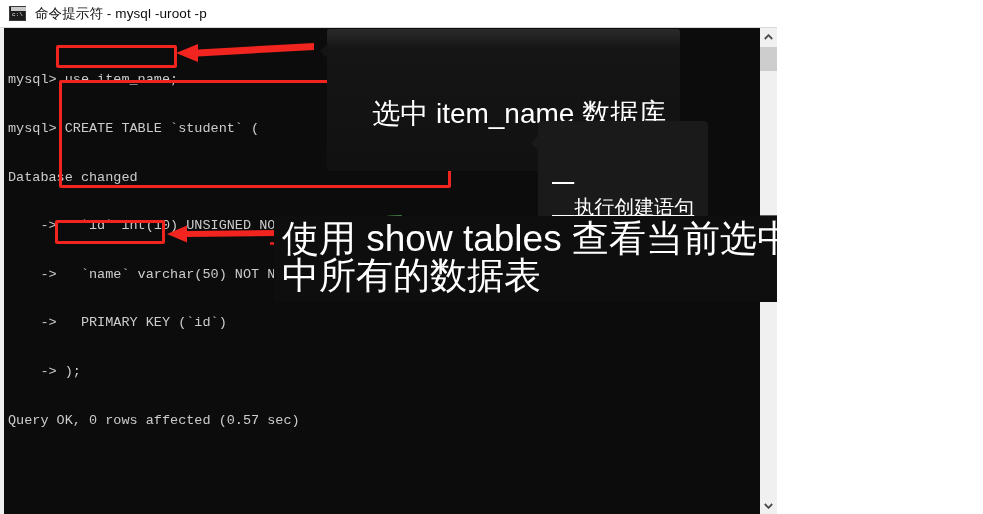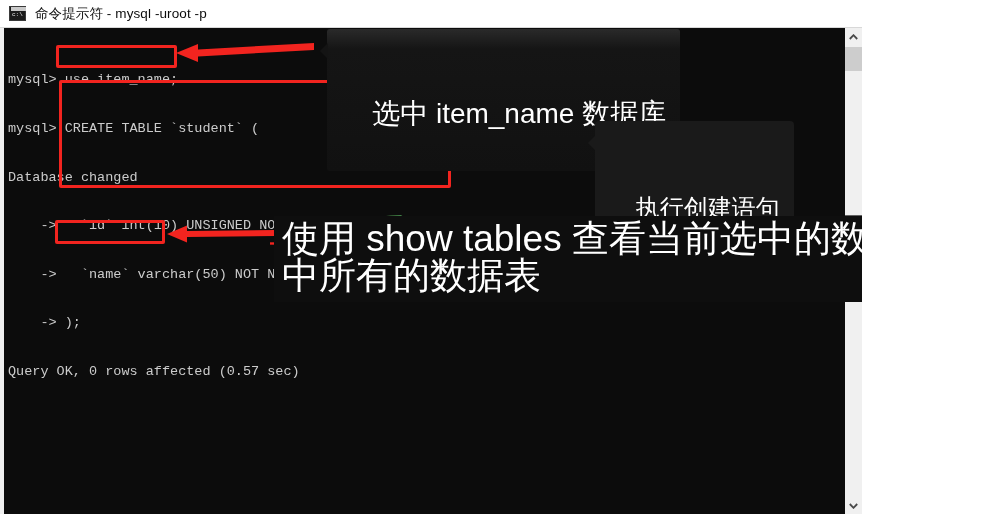--- a/index.html
+++ b/index.html
@@ -4,21 +4,21 @@
 <title>cmd-mysql</title>
 <style>
   * { box-sizing: border-box; }
   html, body {
     margin: 0; padding: 0;
     background: #ffffff;
     font-family: "Liberation Sans", sans-serif;
   }
   #app {
     position: relative;
-    width: 862px;
+    width: 777px;
     height: 514px;
     overflow: hidden;
     background: #22c55e;
   }
 
   
   .titlebar {
     position: absolute;
     left: 0; top: 0;
     width: 983px; height: 28px;
@@ -142,26 +142,27 @@
   }
   .callout.c1 {
     left: 327px; top: 29px;
     padding: 0 14px 6px 14px;
     font-size: 28px;
     line-height: 34px;
     border-radius: 3px;
     background: linear-gradient(180deg,#2a2a2a 0%,#151515 14%,#111111 100%);
   }
   .callout.c2 {
-    left: 595px; top: 121px;
+    left: 538px; top: 121px;
     padding: 4px 14px 6px 14px;
-    font-size: 24px;
+    font-size: 20px;
     line-height: 33px;
     border-radius: 4px;
     background: #1a1a1a;
+    text-decoration: underline;
   }
   .callout.c3 {
     left: 274px; top: 216px;
     width: 706px;
     padding: 4px 8px 8px 8px;
     font-size: 37px;
     line-height: 37px;
     background: #0e0e0e;
     white-space: normal;
   }
@@ -213,20 +214,21 @@
     </div>
   </div>
 
   <div class="console">
     <div class="term">
       <span class="ln">mysql&gt; use item_name;</span>
       <span class="ln">mysql&gt; CREATE TABLE `student` (</span>
       <span class="ln">Database changed</span>
       <span class="ln">    -&gt;   `id` int(10) UNSIGNED NOT NULL AUTO_INCREMENT,</span>
       <span class="ln">    -&gt;   `name` varchar(50) NOT NULL DEFAULT '',</span>
+      <span class="ln">    -&gt;   PRIMARY KEY (`id`)</span>
       <span class="ln">    -&gt; );</span>
       <span class="ln">Query OK, 0 rows affected (0.57 sec)</span>
       
       
       
       
       
       
       
       

